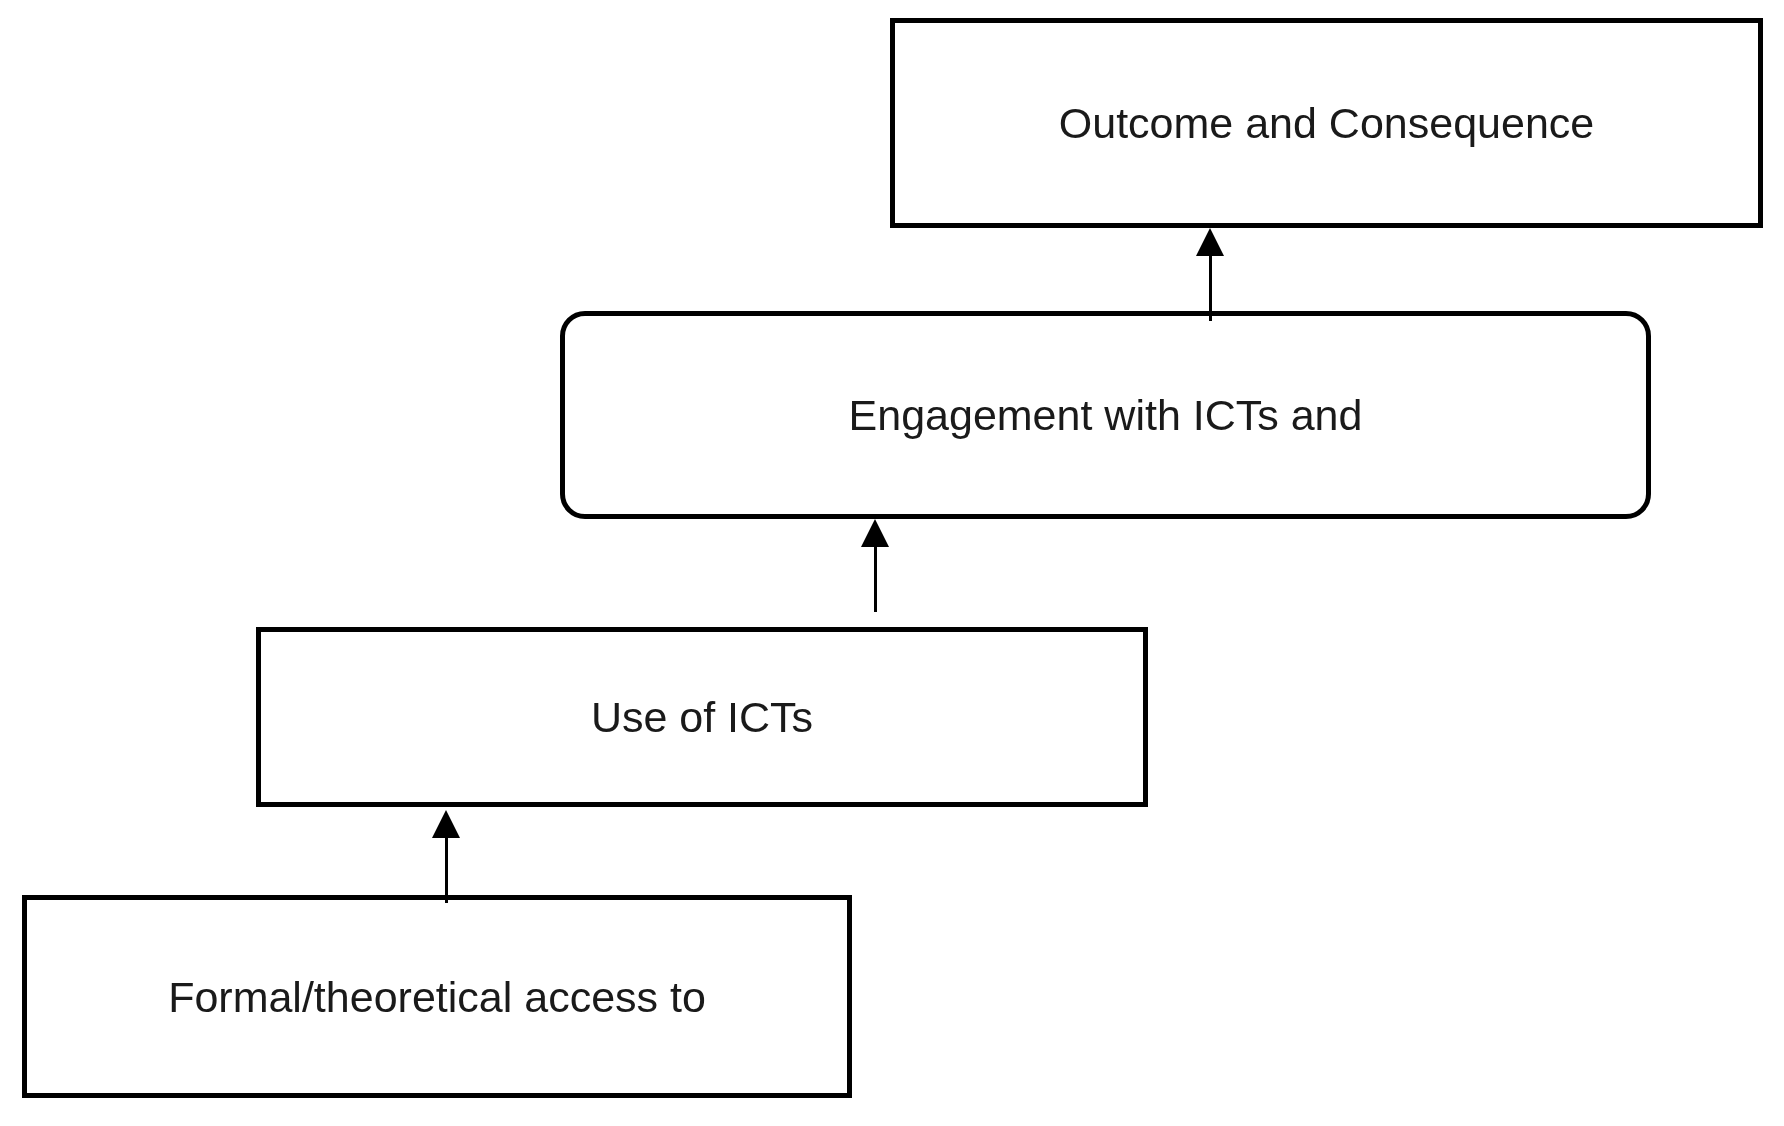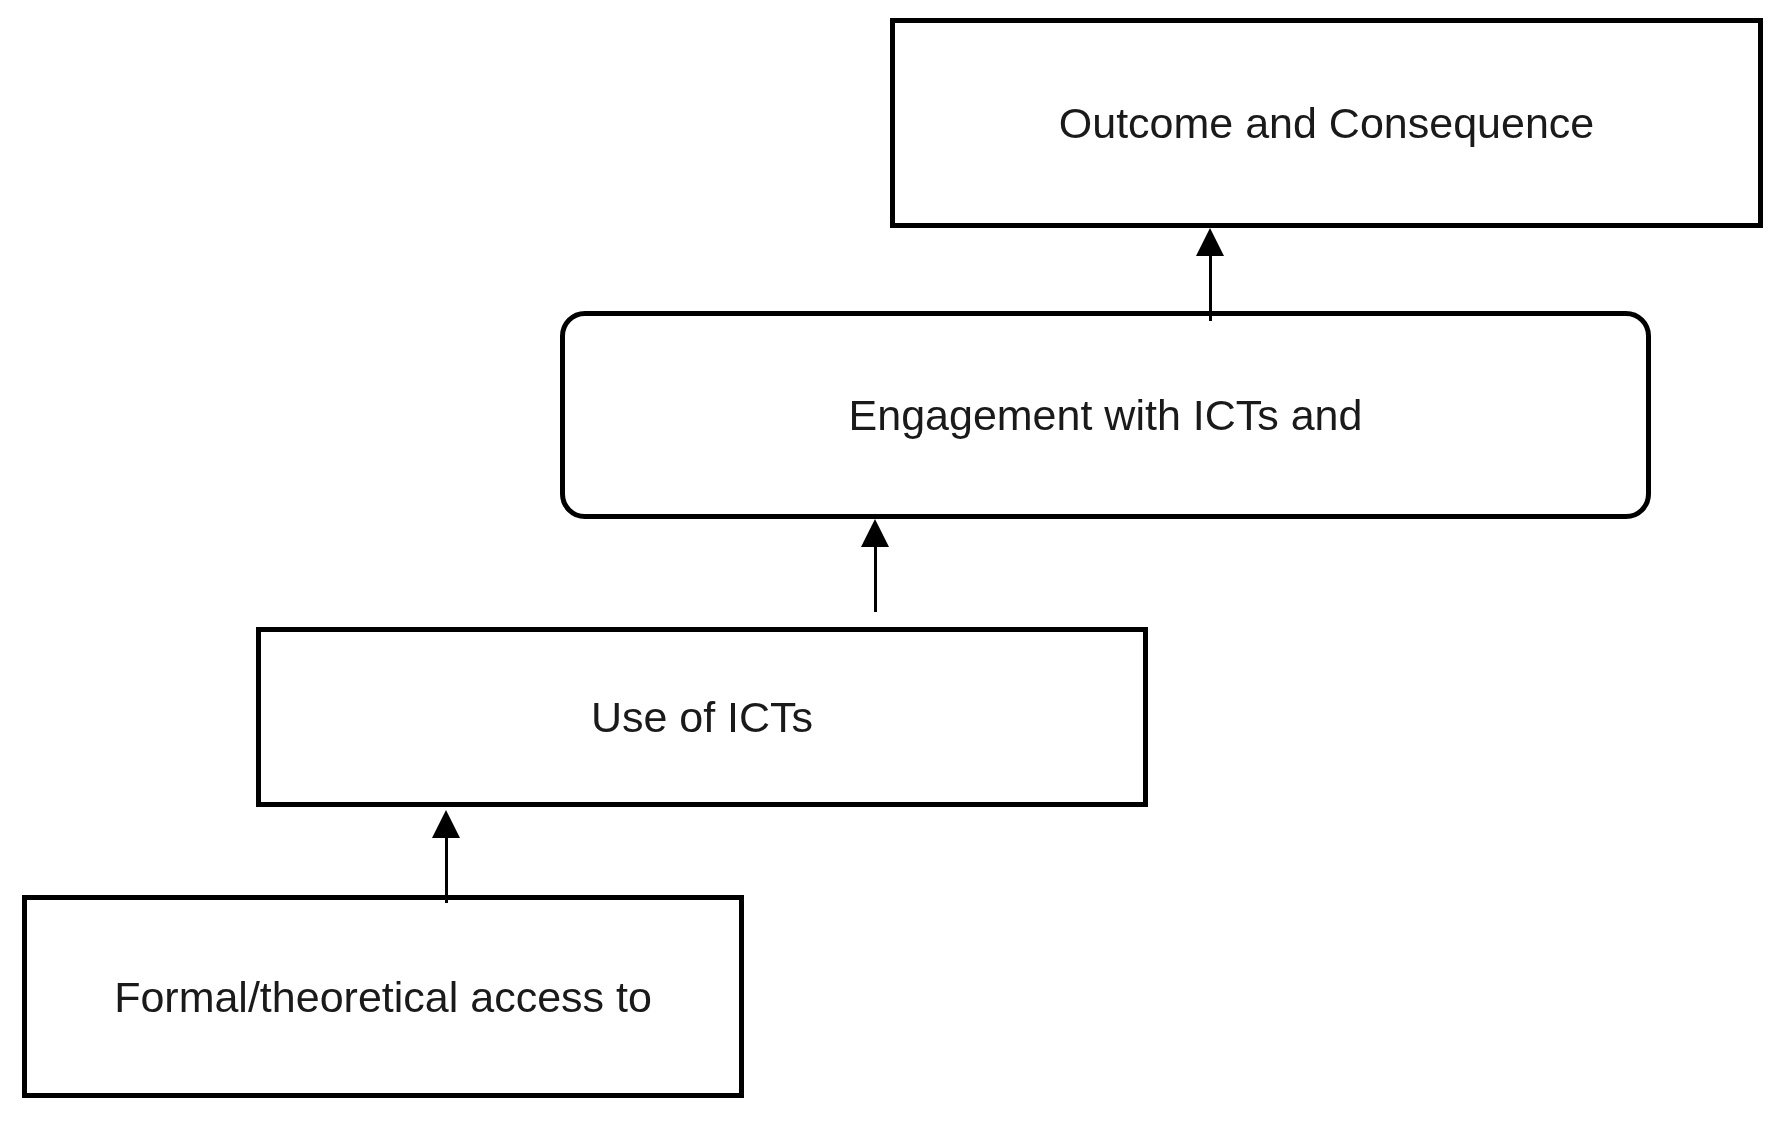--- a/index.html
+++ b/index.html
@@ -25,21 +25,21 @@
     align-items: center;
     justify-content: center;
     text-align: center;
     color: #1a1a1a;
     font-size: 43px;
     line-height: 76px;
   }
   .node .tline {
     white-space: pre; 
   }
-  .node-access     { left: 22px;  top: 895px; width: 722px; height: 203px; }
+  .node-access     { left: 22px;  top: 895px; width: 830px; height: 203px; }
   .node-use        { left: 256px; top: 600px; width: 892px; height: 180px; margin-top: 27px; }
   .node-engagement { left: 560px; top: 311px; width: 1091px; height: 208px; border-radius: 25px; }
   .node-outcome    { left: 890px; top: 18px;  width: 873px; height: 210px; }
 
   .arrow {
     position: absolute;
     width: 28px;
     display: flex;
     flex-direction: column;
     align-items: center;

